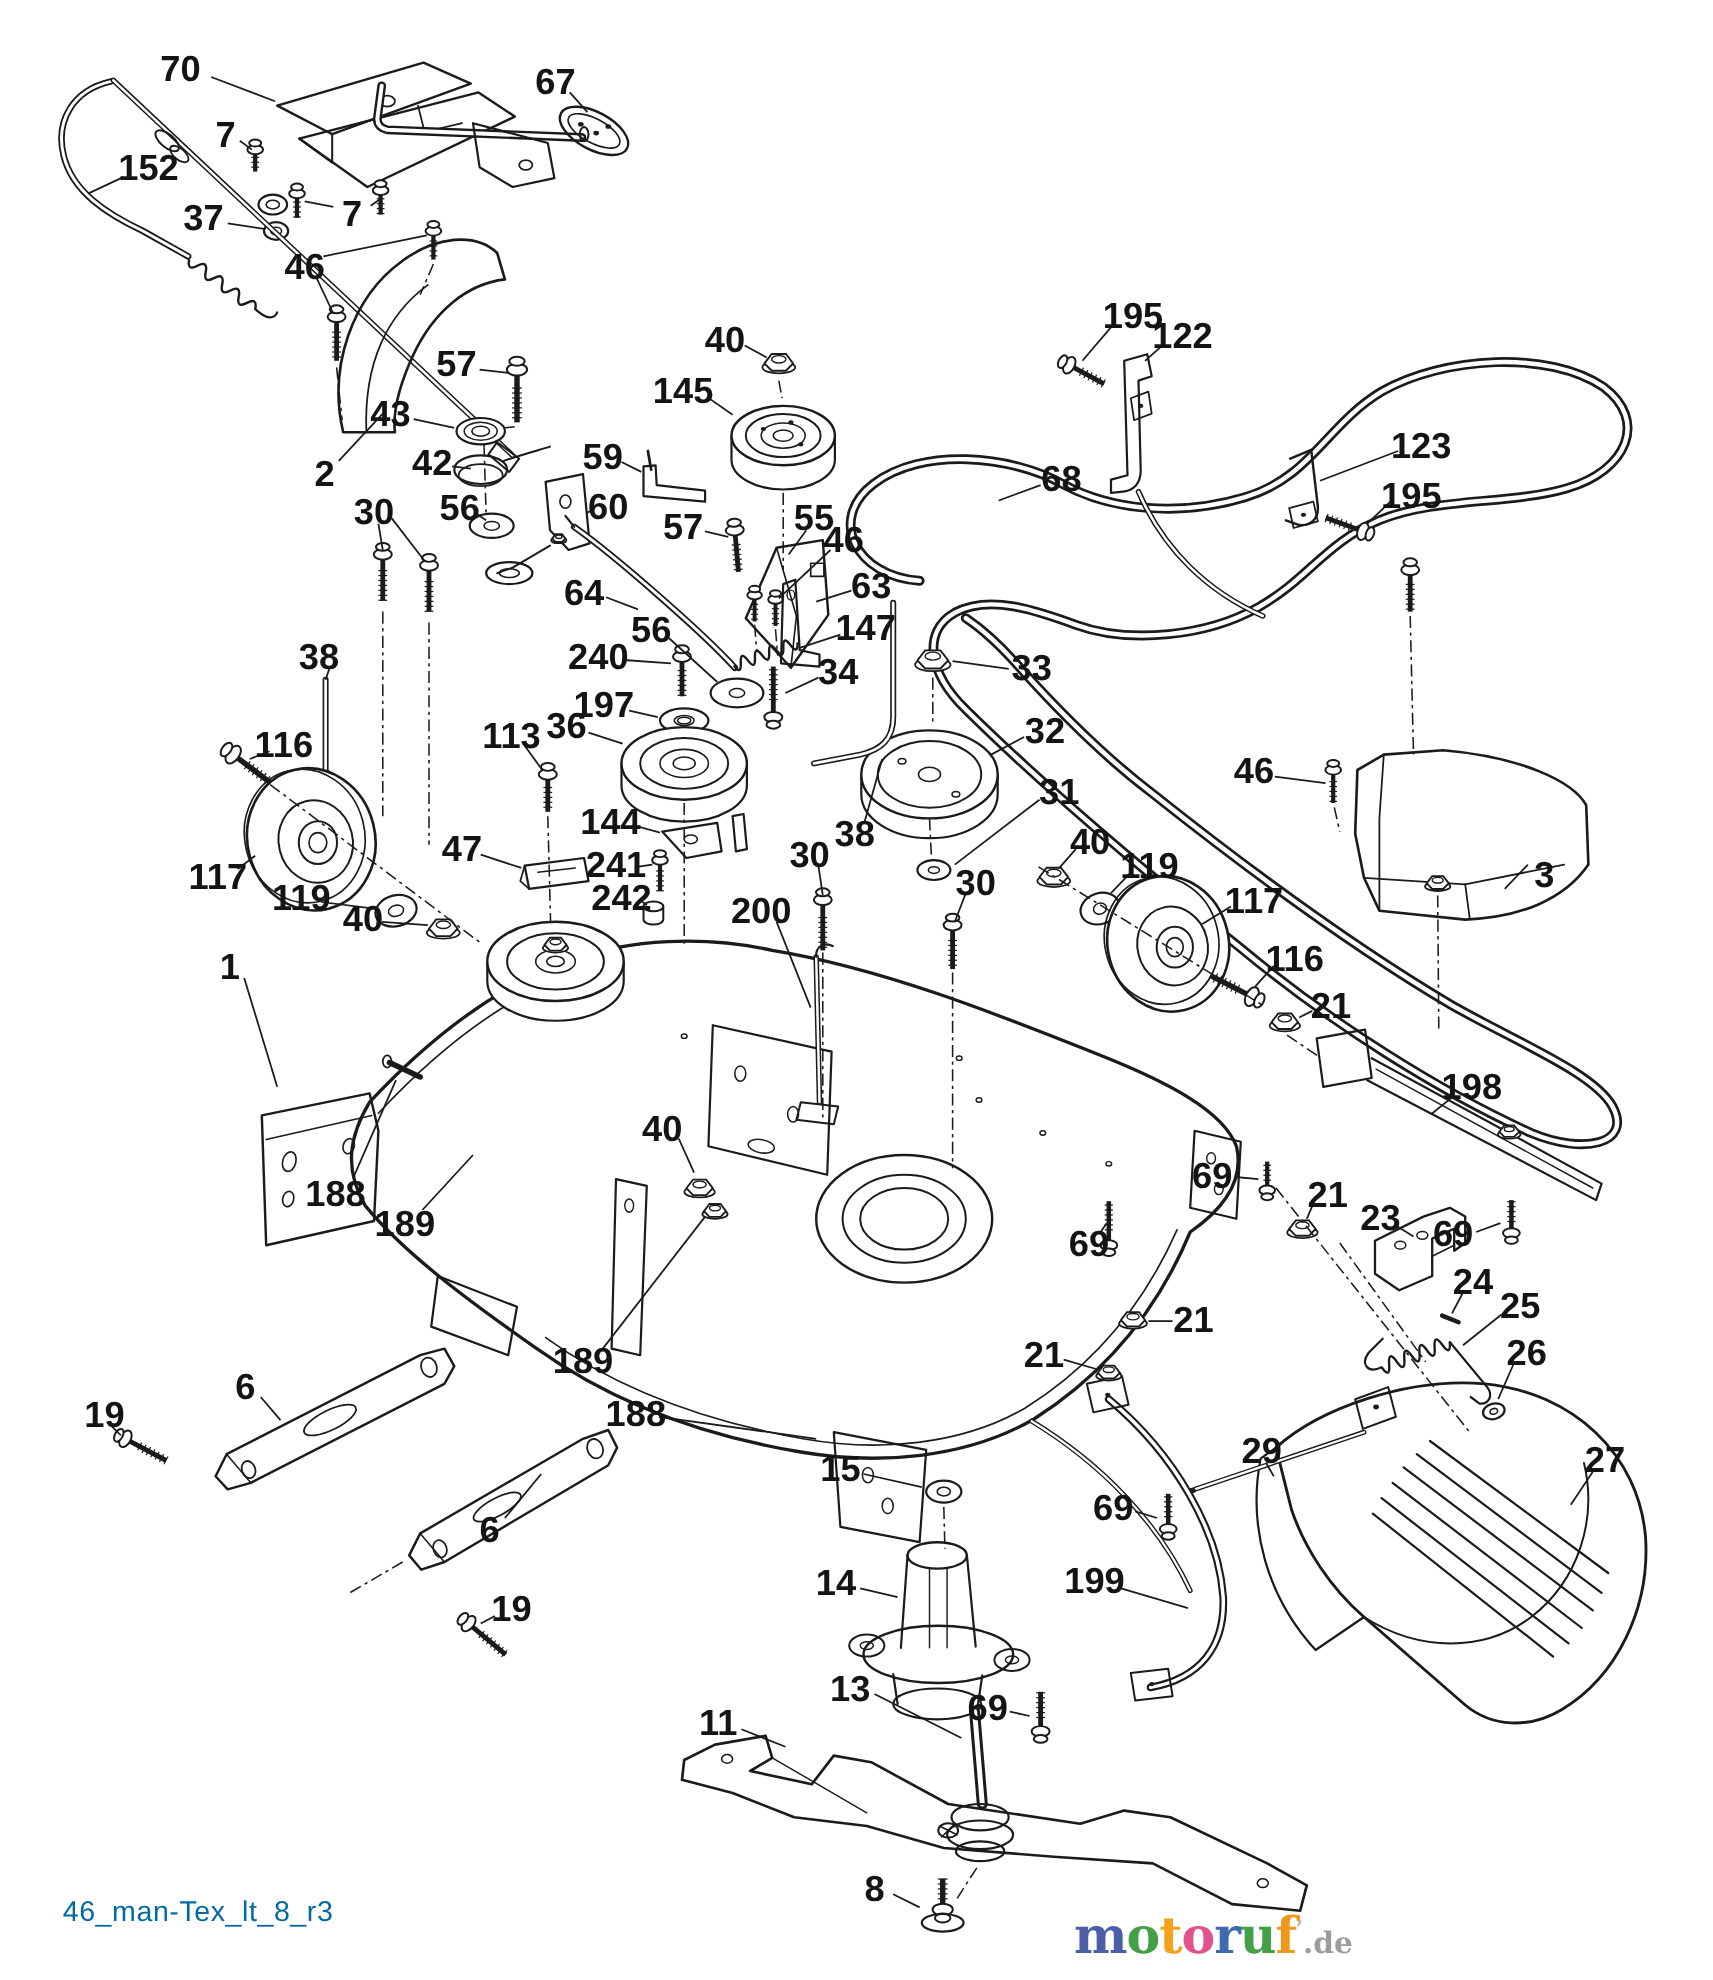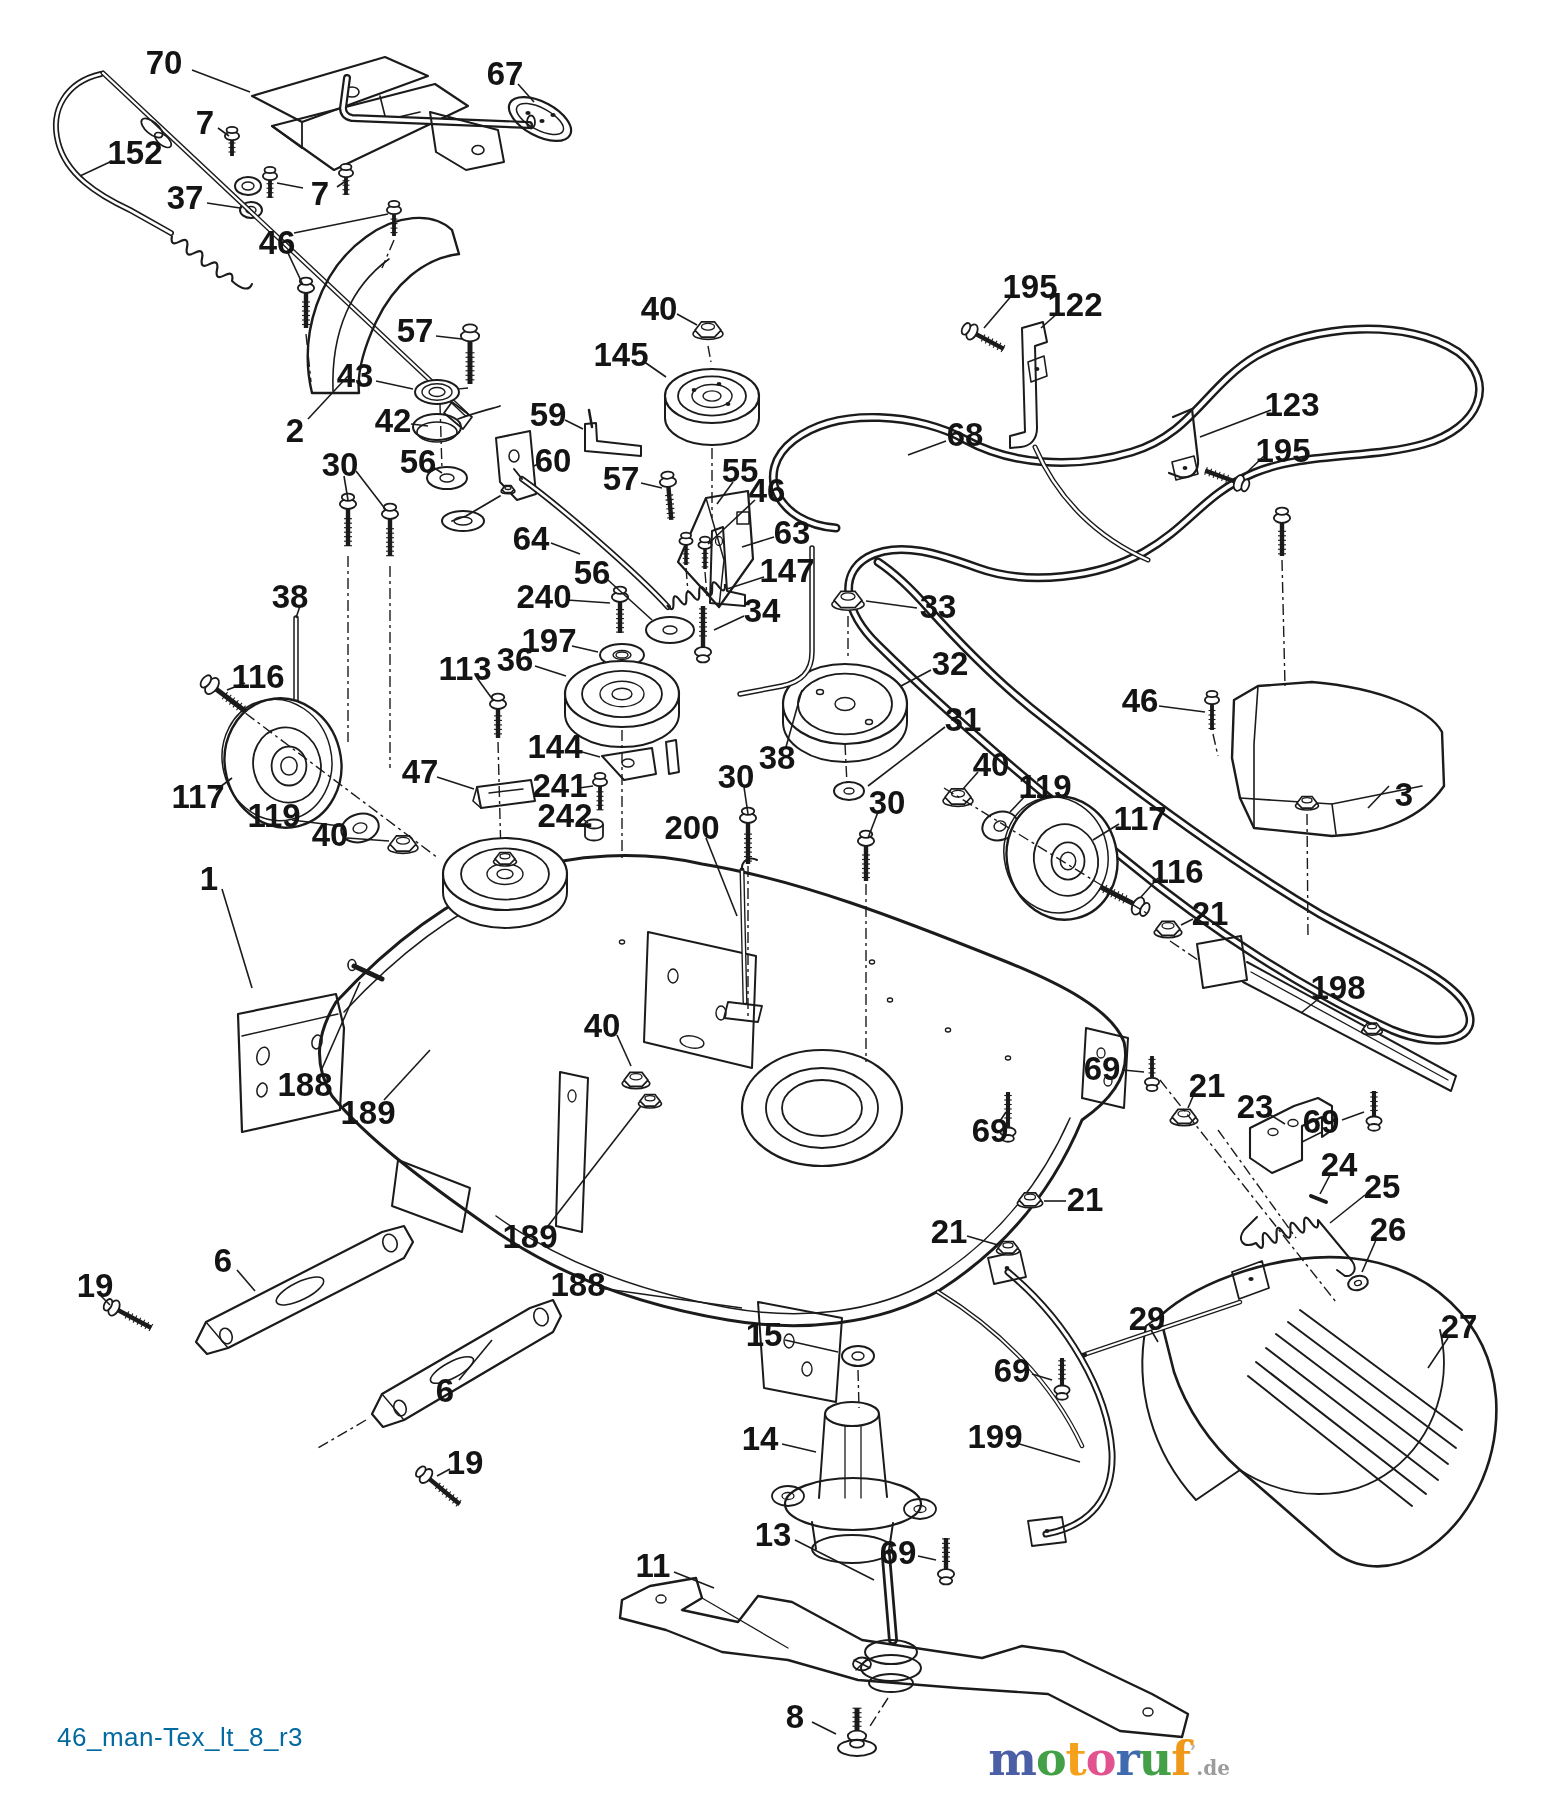--- a/index.html
+++ b/index.html
@@ -2,21 +2,21 @@
 <html><head>
 <meta charset="utf-8">
 <style>
   html,body{margin:0;padding:0;background:#fff;}
   body{width:1557px;height:1800px;position:relative;overflow:hidden;font-family:"Liberation Sans",sans-serif;}
   .stage{position:absolute;left:0;top:0;width:1252px;height:1800px;}
   svg{display:block;}
   .doc-code{position:absolute;left:57px;top:1722px;font-size:26px;color:#0369a1;letter-spacing:.5px;}
   .logo{position:absolute;right:22px;top:1736px;font-family:"DejaVu Serif",serif;font-weight:bold;font-size:46px;line-height:1;letter-spacing:-1px;white-space:nowrap;}
   .logo .tick{font-size:18px;vertical-align:super;color:#b5b5b5;letter-spacing:0;}
-  .logo .de{font-size:20px;color:#9c9c9c;letter-spacing:0;}
+  .logo .de{font-size:27px;color:#9c9c9c;letter-spacing:0;}
   text.plbl{font-family:"Liberation Sans",sans-serif;font-weight:bold;font-size:33px;fill:#141414;}
 </style>
 </head>
 <body>
 
 <div class="stage">
   <svg id="diagram-svg" width="1557" height="1800" xmlns="http://www.w3.org/2000/svg">
     <g id="shape-layer">
         <g>
           <path d="M252,96 L385,57 L428,76 L302,122 Z" fill="none" stroke="#1b1b1b" stroke-width="2.2" stroke-linejoin="round" stroke-linecap="round"></path>

